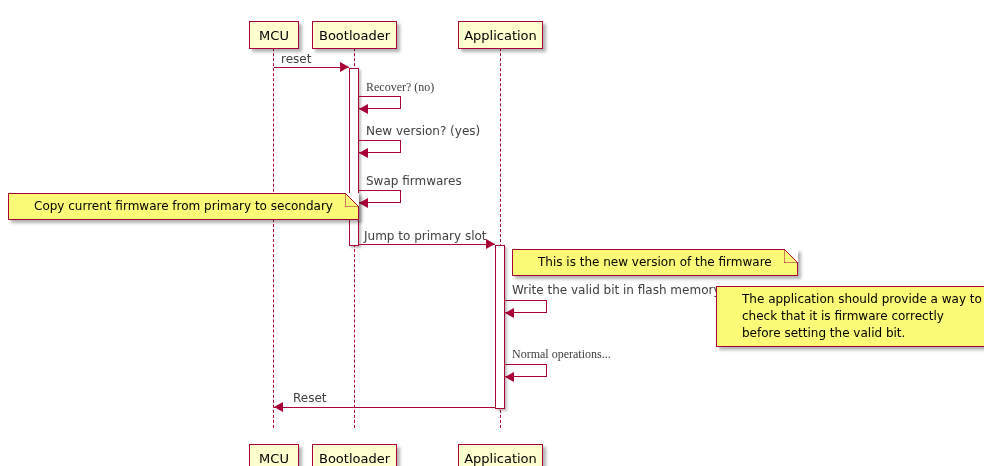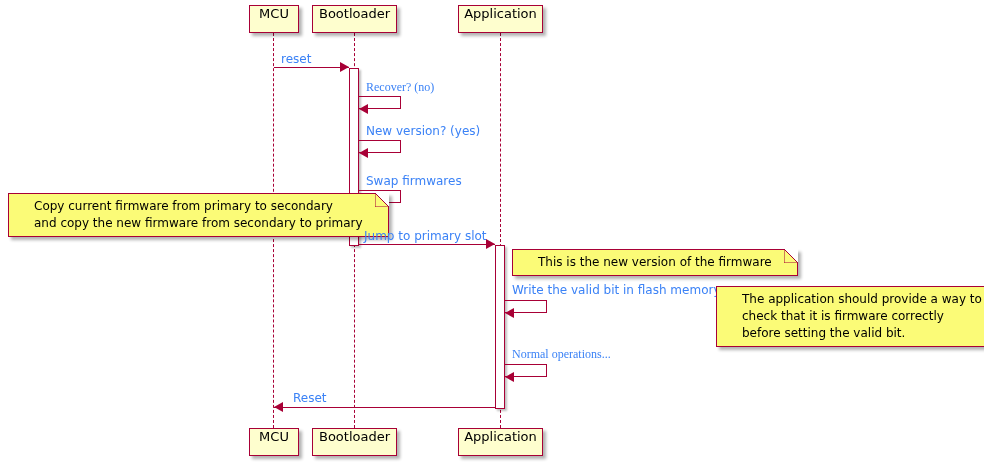--- a/index.html
+++ b/index.html
@@ -11,43 +11,44 @@
     font-family: "DejaVu Sans", sans-serif;
     color: #000000;
     overflow: hidden;
   }
   .participant {
     position: absolute;
     background: #FEFECE;
     border: 1.5px solid #A80036;
     box-shadow: 3px 3px 3px rgba(0,0,0,0.3);
     display: flex;
-    align-items: flex-start;
+    align-items: center;
     justify-content: center;
     font-size: 13px;
     box-sizing: border-box;
+    margin-top: 16px;
   }
   .lifeline {
     position: absolute;
     width: 0;
     border-left: 1px dashed #A80036;
   }
   .activation {
     position: absolute;
     width: 10px;
     background: #ffffff;
     border: 1px solid #A80036;
     box-shadow: 2px 2px 2px rgba(0,0,0,0.25);
     box-sizing: border-box;
   }
   .msg-label {
     position: absolute;
     font-size: 12px;
     white-space: nowrap;
-    color: #3b82f6;
+    color: #404040;
   }
   .msg-line {
     position: absolute;
     height: 0;
     border-top: 1px solid #A80036;
   }
   .arrow-right {
     position: absolute;
     width: 0; height: 0;
     border-top: 5px solid transparent;
@@ -119,21 +120,20 @@
   <div class="msg-label" style="left:366px; top:124px;">New version? (yes)</div>
   <div class="self-loop" style="left:359px; top:140px;"></div>
   <div class="arrow-left" style="left:359px; top:148px;"></div>
 
   <div class="msg-label" style="left:366px; top:174px;">Swap firmwares</div>
   <div class="self-loop" style="left:359px; top:190px;"></div>
   <div class="arrow-left" style="left:359px; top:198px;"></div>
 
   <div class="note" style="left:8px; top:170px;">
     <div>Copy current firmware from primary to secondary</div>
-    <div>and copy the new firmware from secondary to primary</div>
     <svg class="note-fold" width="14" height="14" viewBox="0 0 14 14">
       <path d="M0,0 L14,0 L14,14 Z" fill="#ffffff"></path>
       <path d="M0,0 L0,14 L14,14 Z" fill="#FBFB77" stroke="#A80036" stroke-width="1"></path>
     </svg>
   </div>
 
   <div class="msg-label" style="left:364px; top:229px;">Jump to primary slot</div>
   <div class="msg-line" style="left:359px; top:244px; width:136px;"></div>
   <div class="arrow-right" style="left:486px; top:239px;"></div>
 

